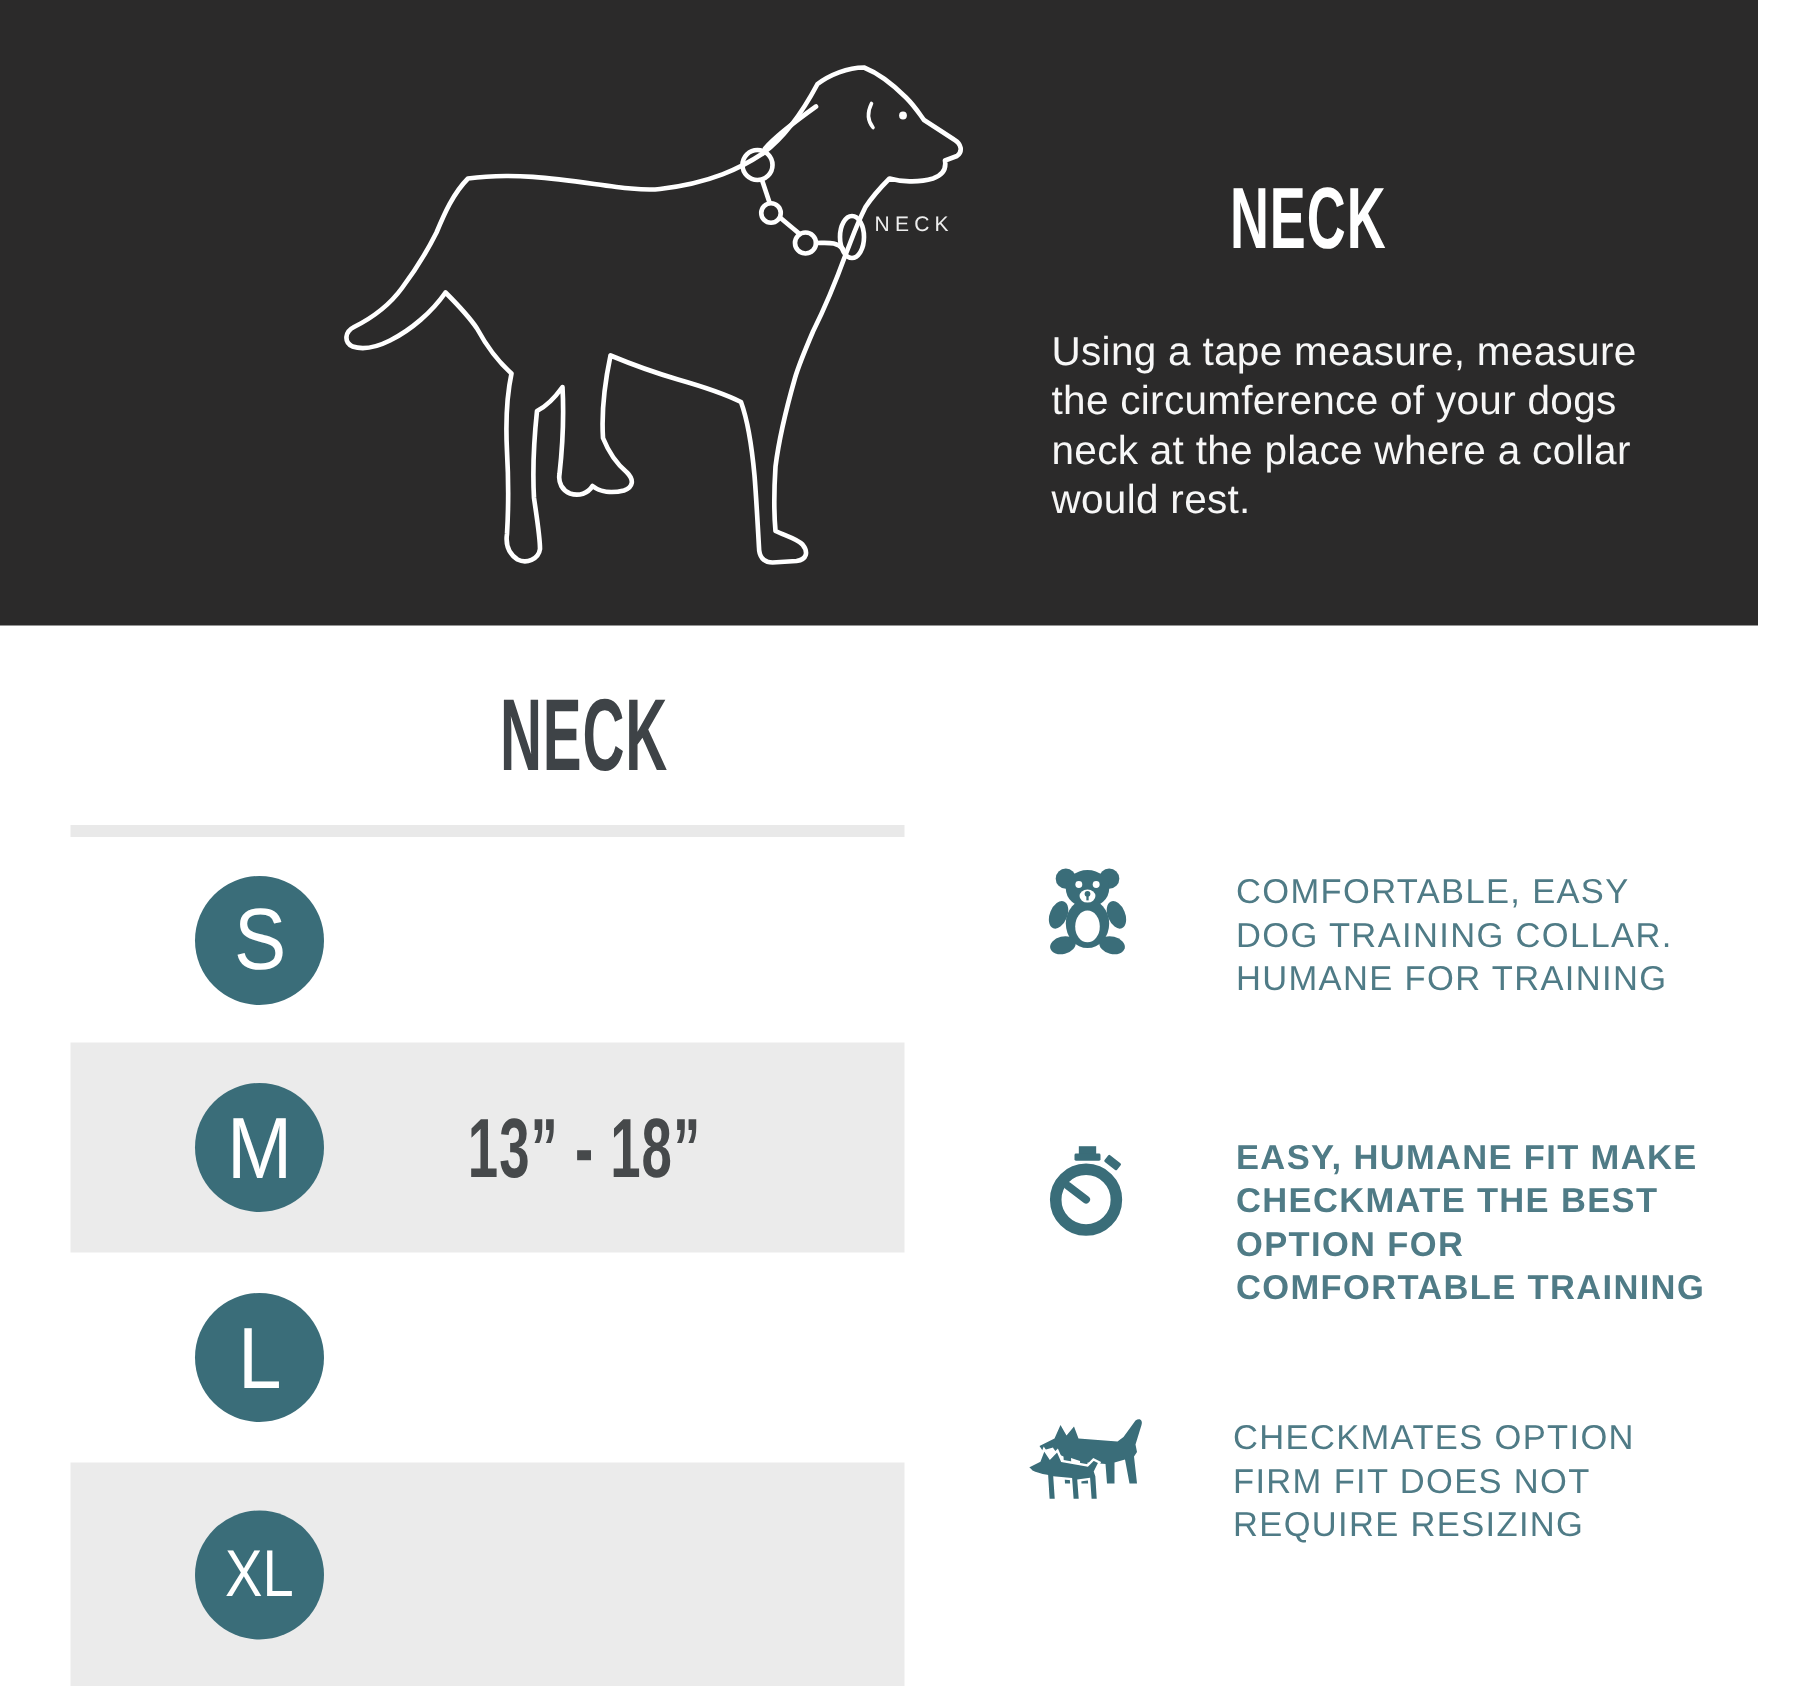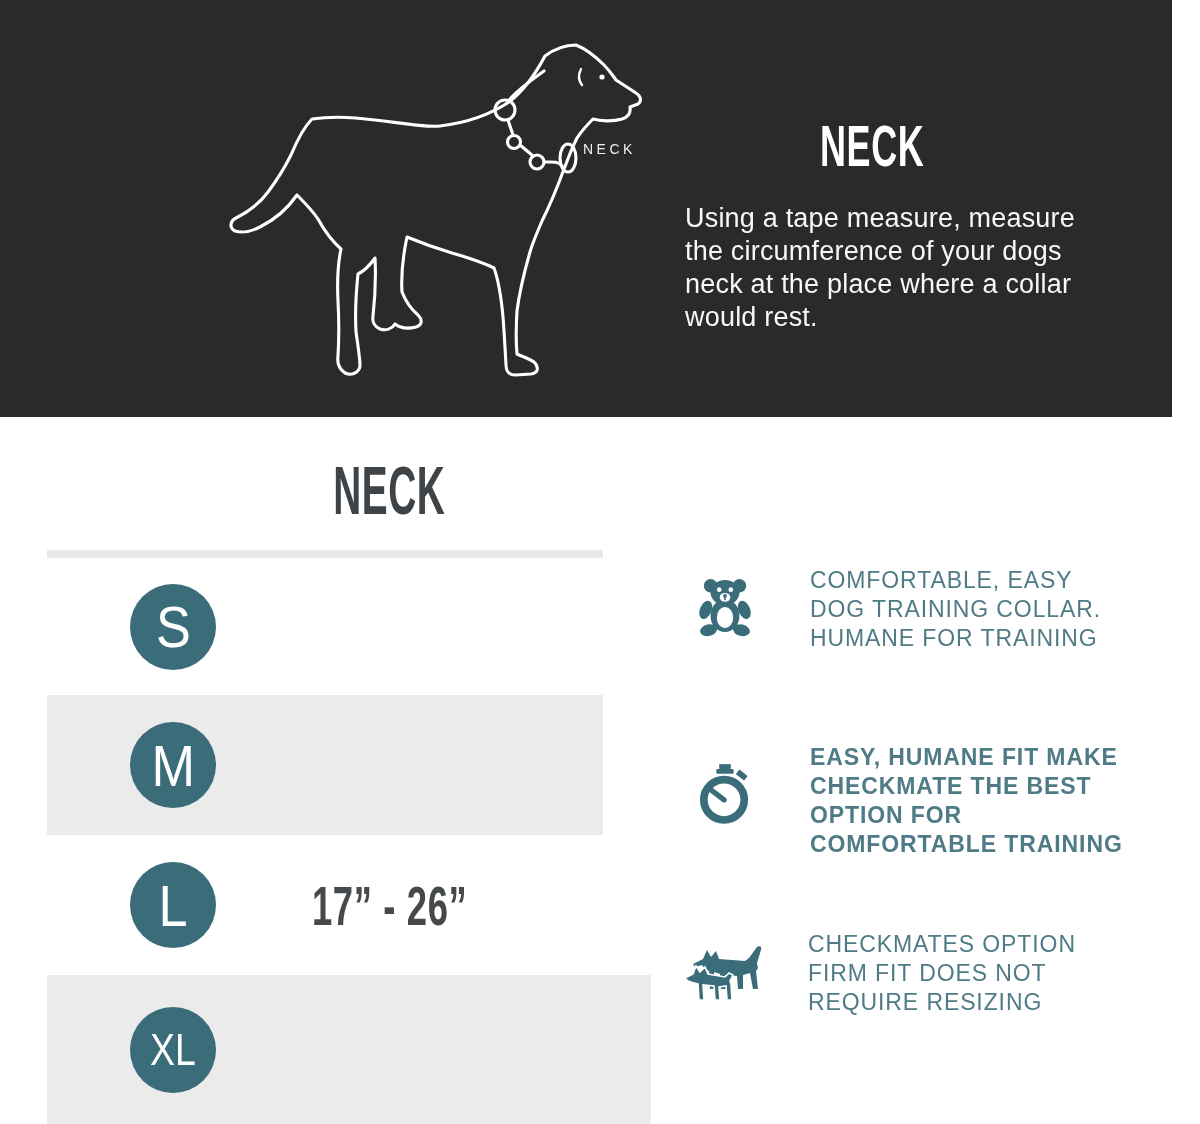--- a/index.html
+++ b/index.html
@@ -11,43 +11,43 @@
   .page{position:relative;width:1172px;height:1124px;overflow:hidden;
         font-family:"Liberation Sans",sans-serif;background:#fff;}
   
   .hero{position:absolute;left:0;top:0;width:1200px;height:417px;background:var(--dark-bg);}
   .dog-svg{position:absolute;left:200px;top:18px;width:460px;height:392px;}
   .dog-label{position:absolute;left:583px;top:141px;color:#eeeeee;font-size:14px;
              letter-spacing:3.5px;font-weight:400;}
   .cond{display:inline-block;white-space:nowrap;transform:scaleX(0.62);transform-origin:50% 50%;}
   .hero-title{position:absolute;left:772px;top:117px;width:200px;margin:0;text-align:center;
               font-size:58px;line-height:58px;font-weight:bold;color:#ffffff;letter-spacing:1px;}
-  .hero-desc{position:absolute;left:685px;top:202px;width:420px;margin:0;color:var(--white-text);
+  .hero-desc{position:absolute;left:685px;top:202px;width:420px;margin:16px;color:var(--white-text);
              font-size:27px;line-height:33px;white-space:pre-line;letter-spacing:0.2px;}
   
   .chart-title{position:absolute;left:289px;top:456px;width:200px;margin:0;text-align:center;
                font-size:68px;line-height:68px;font-weight:bold;color:var(--heading-dark);letter-spacing:1px;}
   .chart-title .cond{transform:scaleX(0.57);}
   .divider{position:absolute;left:47px;top:550px;width:556px;height:8px;background:var(--divider);}
   .rows{position:absolute;left:47px;top:558px;width:556px;}
   .row{position:relative;width:556px;display:flex;align-items:center;}
   .row.shaded{background:var(--row-shade);}
-  .r0{height:137px;} .r1{height:140px;} .r2{height:140px;} .r3{height:149px;padding-left:48px;}
+  .r0{height:137px;} .r1{height:140px;} .r2{height:140px;} .r3{height:149px;}
   .badge{position:absolute;left:83px;top:50%;transform:translateY(-50%);
          width:86px;height:86px;border-radius:50%;background:var(--teal);
          display:flex;align-items:center;justify-content:center;}
   .badge span{color:#fff;font-size:58px;font-weight:400;display:inline-block;transform:scaleX(0.9);}
   .badge.badge-xl span{font-size:44px;transform:scaleX(0.85);}
   .range{position:absolute;left:203px;top:50%;transform:translateY(-50%);
          width:280px;text-align:center;}
   .range .cond-val{display:inline-block;white-space:nowrap;font-size:56px;font-weight:bold;
          color:var(--value-text);letter-spacing:1px;transform:scaleX(0.65);transform-origin:50% 50%;}
   
   .feature-icon{position:absolute;}
-  .feature-text{position:absolute;margin:0;color:var(--teal-text);font-size:23px;line-height:29px;
+  .feature-text{position:absolute;margin:14px;color:var(--teal-text);font-size:23px;line-height:29px;
                 letter-spacing:0.9px;white-space:pre-line;font-weight:400;}
   .f1-icon{left:698px;top:576px;width:54px;height:62px;}
   .f1-text{left:810px;top:566px;}
   .f2-icon{left:699px;top:764px;width:52px;height:60px;}
   .f2-text{left:810px;top:743px;font-weight:bold;}
   .f3-icon{left:681px;top:944px;width:84px;height:68px;}
   .f3-text{left:808px;top:930px;}
 </style>
 </head>
 <body>
@@ -116,26 +116,26 @@
     <div class="rows">
       <div class="row r0">
         <div class="badge">
           <span>S</span>
         </div>
       </div>
       <div class="row r1 shaded">
         <div class="badge">
           <span>M</span>
         </div>
+        <div class="range"><span class="cond-val">13” - 18”</span></div>
       </div>
       <div class="row r2">
         <div class="badge">
           <span>L</span>
         </div>
-        <div class="range"><span class="cond-val">17” - 26”</span></div>
       </div>
       <div class="row r3 shaded">
         <div class="badge badge-xl">
           <span>XL</span>
         </div>
       </div>
     </div>
 
     <div>
 

